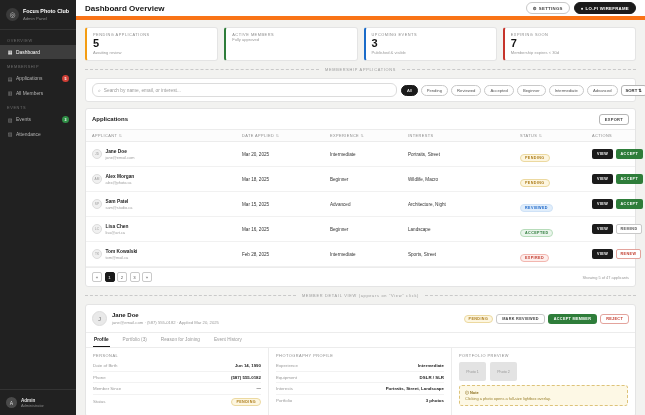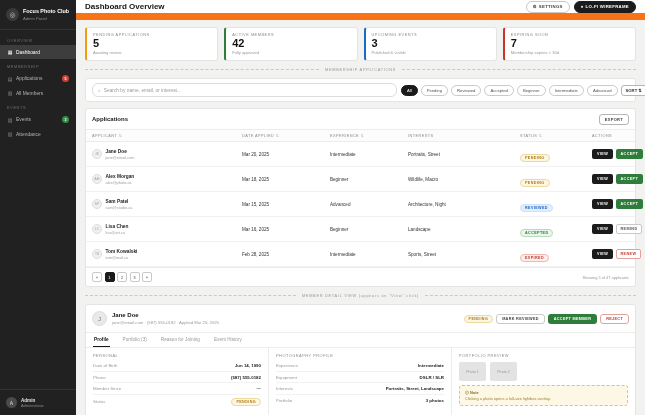--- a/index.html
+++ b/index.html
@@ -22,21 +22,21 @@
   .nav-badge { margin-left:auto; min-width:7px; height:7px; border-radius:4px; font-size:3.6px; color:#fff; display:flex; align-items:center; justify-content:center; padding:0 1.5px; font-weight:bold; }
   .badge-red { background:#cf3f36; }
   .badge-green { background:#2f8f46; }
   .sidebar-footer { border-top:1px solid #333; padding:7px 6px; display:flex; gap:4px; align-items:center; }
   .footer-avatar { width:11px; height:11px; border-radius:50%; background:#4a4a4a; font-size:5px; color:#ddd; display:flex; align-items:center; justify-content:center; flex-shrink:0; }
   .footer-name { font-size:4.6px; color:#e0e0e0; font-weight:bold; }
   .footer-role { font-size:3.9px; color:#888; }
 
   
   .main { flex:1; display:flex; flex-direction:column; min-width:0; }
-  .topbar { height:20px; background:#fff; border-bottom:7px solid #f97316; display:flex; align-items:center; padding:0 9px; flex-shrink:0; }
+  .topbar { height:20px; background:#fff; border-bottom:4px solid #f97316; display:flex; align-items:center; padding:0 9px; flex-shrink:0; }
   .topbar-title { font-size:8px; font-weight:bold; color:#161616; }
   .topbar-actions { margin-left:auto; display:flex; gap:4px; align-items:center; }
   .pill { border-radius:8px; font-size:4.3px; padding:2.5px 6px; display:flex; gap:2px; align-items:center; font-weight:bold; letter-spacing:0.3px; cursor:pointer; }
   .pill-outline { border:1px solid #c9c9c9; background:#fff; color:#444; }
   .pill-dark { background:#1b1b1b; color:#fff; border:1px solid #1b1b1b; }
 
   .content { flex:1; overflow:hidden; padding:7px 9px; display:flex; flex-direction:column; gap:6px; }
 
   
   .stats-row { display:flex; gap:6px; }
@@ -196,21 +196,20 @@
     <div class="content">
 
       <div class="stats-row">
         <div class="stat-card acc-orange">
           <div class="stat-label">PENDING APPLICATIONS</div>
           <div class="stat-value">5</div>
           <div class="stat-sub">Awaiting review</div>
         </div>
         <div class="stat-card acc-green">
           <div class="stat-label">ACTIVE MEMBERS</div>
-          <div class="stat-value">42</div>
           <div class="stat-sub">Fully approved</div>
         </div>
         <div class="stat-card acc-blue">
           <div class="stat-label">UPCOMING EVENTS</div>
           <div class="stat-value">3</div>
           <div class="stat-sub">Published &amp; visible</div>
         </div>
         <div class="stat-card acc-red">
           <div class="stat-label">EXPIRING SOON</div>
           <div class="stat-value">7</div>

